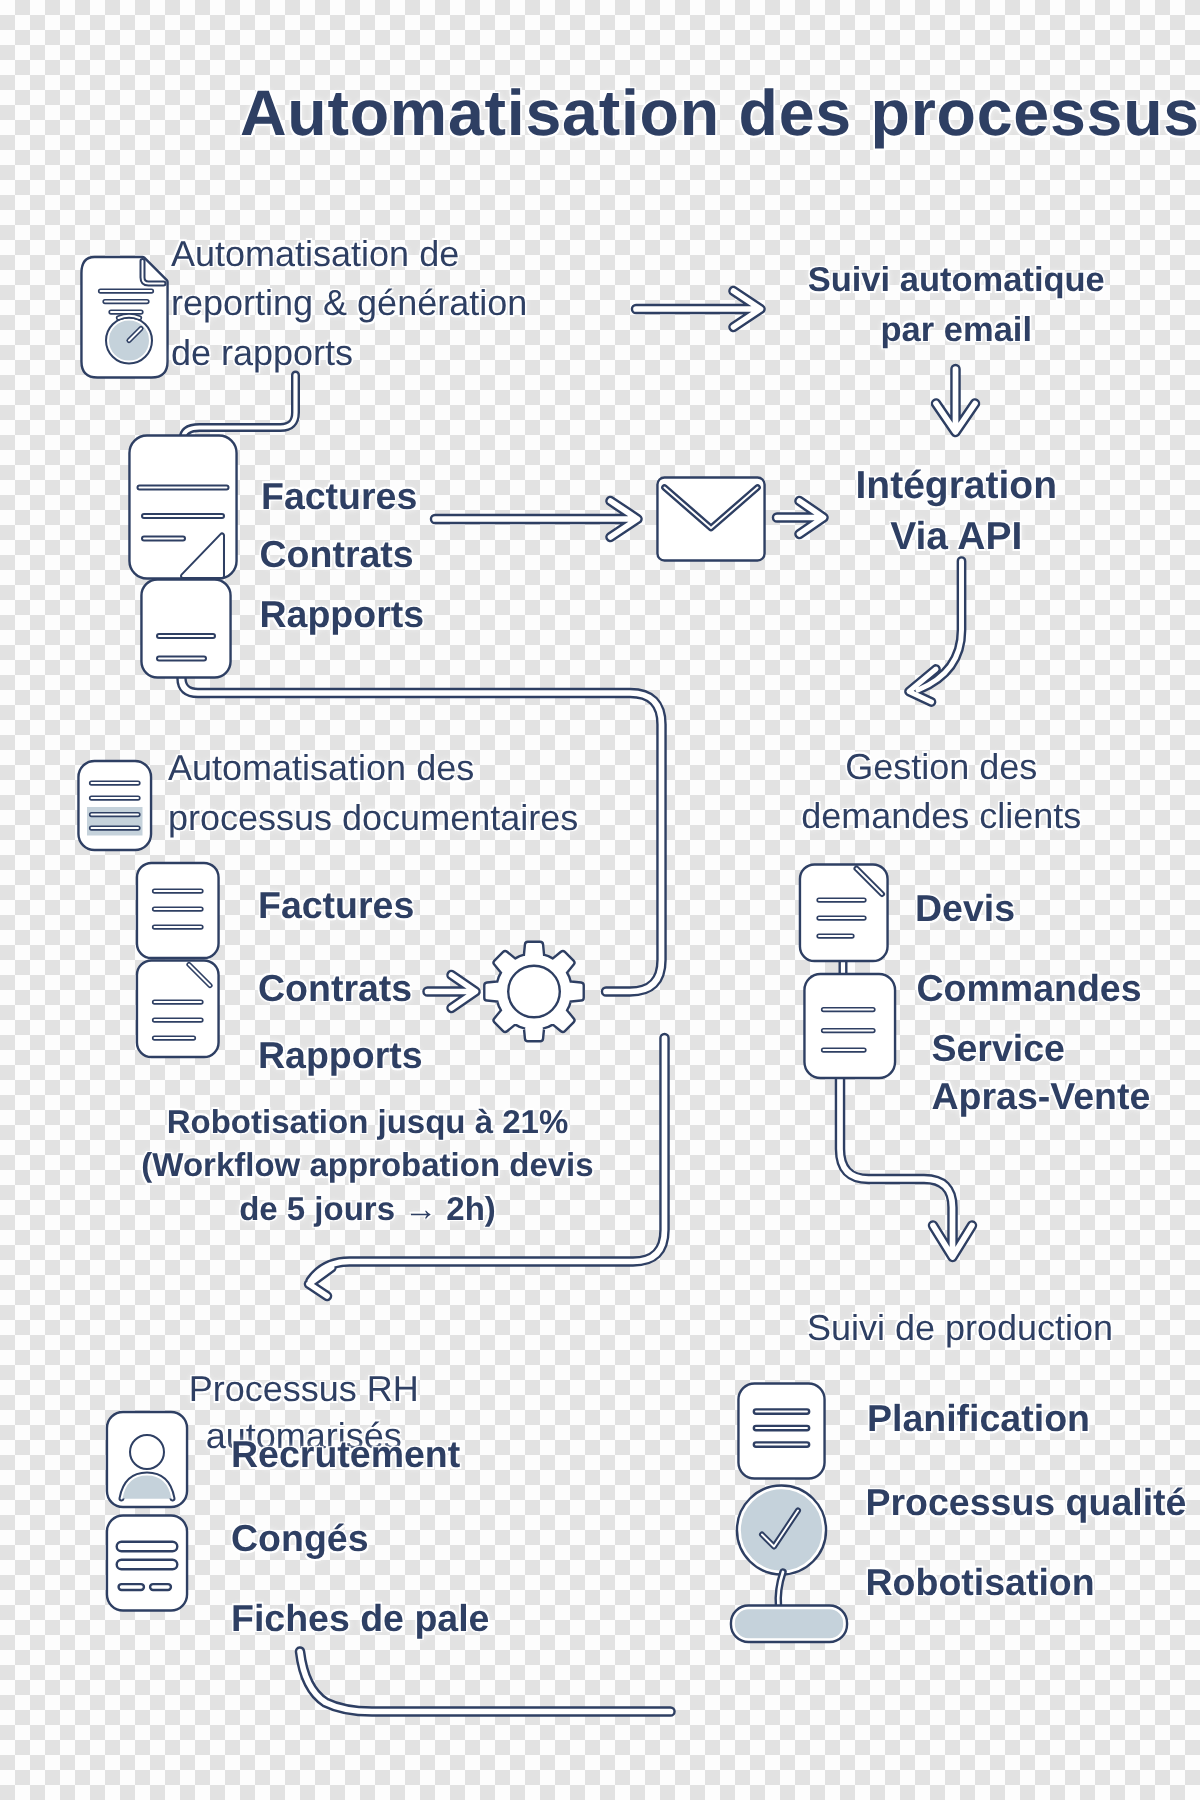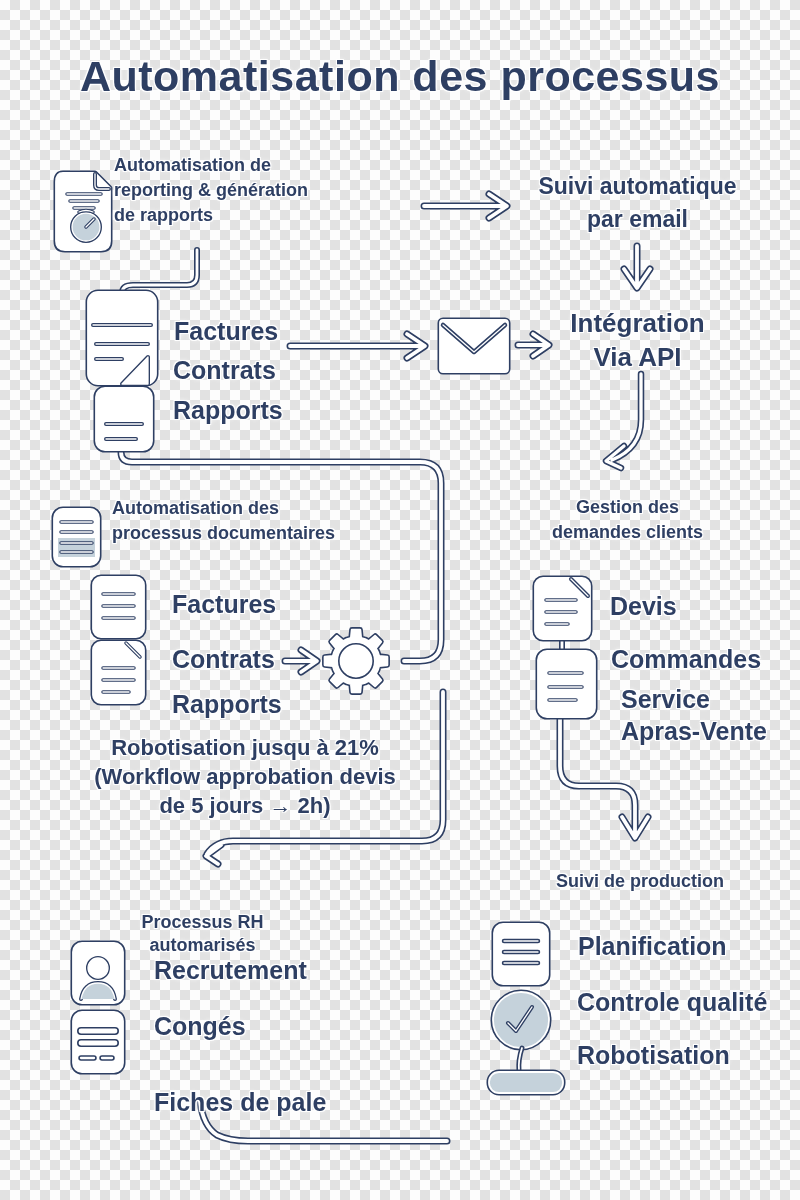--- a/index.html
+++ b/index.html
@@ -20,22 +20,22 @@
     background-color:var(--bg);
   }
   #diagram{position:absolute;left:0;top:0;}
   #diagram *{stroke-linecap:round;stroke-linejoin:round;}
   .txt{
     position:absolute;color:var(--ink);
     text-shadow:-1px -1px 0 var(--halo),1px -1px 0 var(--halo),-1px 1px 0 var(--halo),1px 1px 0 var(--halo),0 0 5px var(--halo);
     white-space:nowrap;
   }
   .pre{white-space:pre-line;}
-  #main-title{left:0;right:0;top:52px;text-align:center;font-size:43px;font-weight:700;letter-spacing:.5px;}
-  .sec-title{font-size:18px;font-weight:700;line-height:1.38;}
+  #main-title{left:0;right:0;top:52px;text-align:right;font-size:43px;font-weight:700;letter-spacing:.5px;}
+  .sec-title{font-size:24px;font-weight:400;line-height:1.38;}
   .item{font-size:25px;font-weight:600;}
   .lbl{font-weight:700;}
   .note{font-size:22px;font-weight:600;line-height:1.32;text-align:center;}
   .center{text-align:center;}
 </style>
 </head>
 <body>
 
 <div id="stage">
 
@@ -204,20 +204,20 @@
 demandes clients</div>
   <div class="txt item" style="left:610px;top:592px;">Devis</div>
   <div class="txt item" style="left:611px;top:645px;">Commandes</div>
   <div class="txt item pre" style="left:611px;top:683px;line-height:1.28;padding-left:10px;">Service
 Apras-Vente</div>
 
   <div class="txt sec-title pre center" style="left:95px;top:866px;width:215px;line-height:1.3;margin-top:45px;">Processus RH
 automarisés</div>
   <div class="txt item" style="left:154px;top:956px;">Recrutement</div>
   <div class="txt item" style="left:154px;top:1012px;">Congés</div>
-  <div class="txt item" style="left:154px;top:1088px;text-align:center;">Fiches de pale</div>
+  <div class="txt item" style="left:154px;top:1065px;text-align:center;">Fiches de pale</div>
 
   <div class="txt sec-title center" style="left:500px;top:869px;width:280px;">Suivi de production</div>
   <div class="txt item" style="left:578px;top:932px;">Planification</div>
-  <div class="txt item" style="left:577px;top:988px;">Controle qualité</div>
+  <div class="txt item" style="left:577px;top:988px;">Processus qualité</div>
   <div class="txt item" style="left:577px;top:1041px;">Robotisation</div>
 
 </div>
 
 </body></html>

